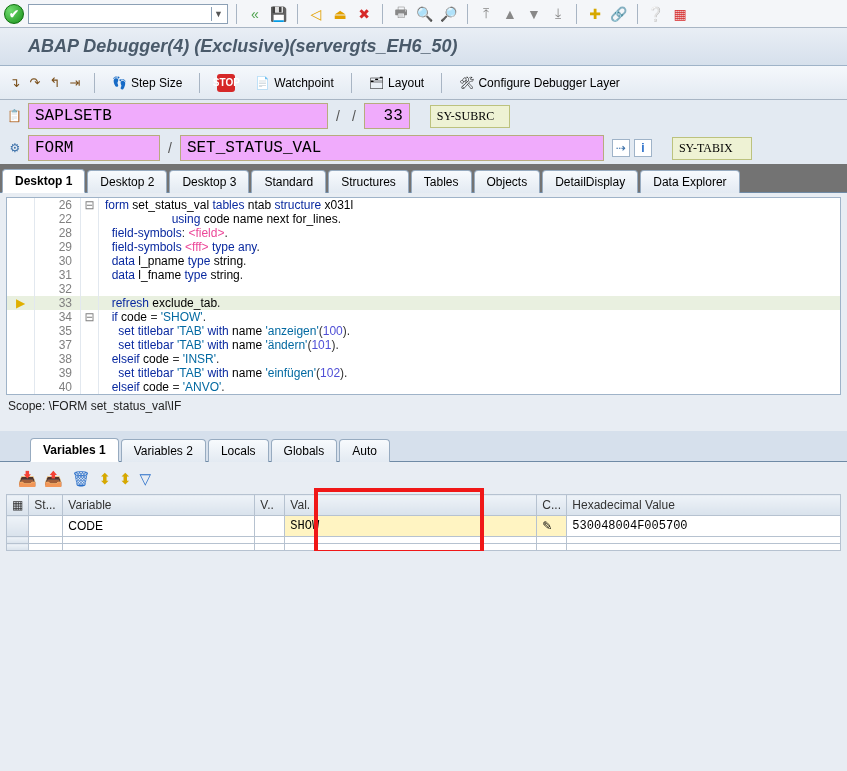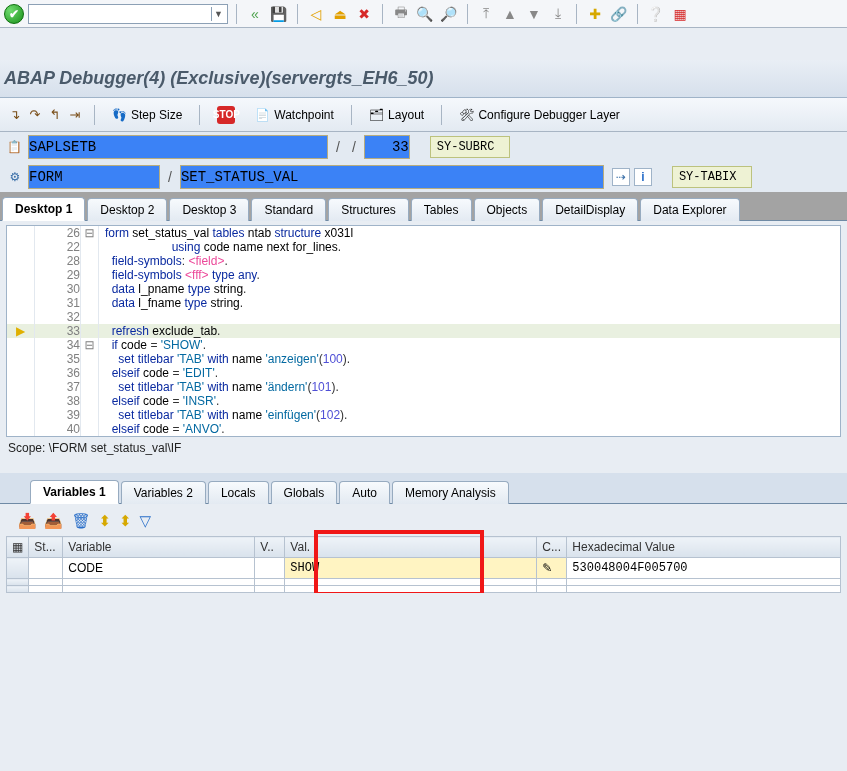--- a/index.html
+++ b/index.html
@@ -37,22 +37,21 @@
   .dropdown-empty {
     width:200px;height:20px;background:#fff;border:1px solid #8ca0b5;
     display:flex;align-items:center;justify-content:flex-end;padding-right:2px;
   }
   .dd-arrow { width:14px;height:14px;border-left:1px solid #8ca0b5;display:flex;align-items:center;justify-content:center;font-size:9px;color:#555;}
 
   
   .title-bar {
     background: linear-gradient(#e9eef5,#d6e0ec);
     border-bottom: 1px solid #9fb3c8;
-    padding: 8px 4px;
-    margin-top: 32px;
+    padding: 8px 28px;
   }
   .title-bar h1 {
     font-size: 18px;
     color: #4a5a6a;
     font-style: italic;
     font-weight: bold;
   }
 
   
   .app-toolbar {
@@ -67,44 +66,44 @@
   }
   .step-icons { display:flex;gap:2px;}
   .step-ic { width:18px;height:18px;display:flex;align-items:center;justify-content:center;font-size:13px;color:#7a4f1a;}
   .stop-ic { width:18px;height:18px;background:#d62828;border-radius:3px;color:#fff;display:flex;align-items:center;justify-content:center;font-size:10px;font-weight:bold;}
 
   
   .prog-row, .proc-row {
     display:flex;align-items:center;padding:3px 6px;gap:4px;background:#e3eaf2;
   }
   .ro-field {
-    background:#3b82f6;border:1px solid #b7ac7e;padding:3px 0;font-family:"Courier New",monospace;font-size:14px;
+    background:#f0abfc;border:1px solid #b7ac7e;padding:3px 6px;font-family:"Courier New",monospace;font-size:16px;
   }
   .sep-slash { padding:0 4px;color:#555;font-size:14px;}
   .small-ic { width:18px;height:18px;display:flex;align-items:center;justify-content:center;font-size:12px;color:#3a6fa8;}
-  .sys-field { background:#eef2d4;border:1px solid #bcc27e;padding:3px 6px;font-family:Liberation Mono, monospace;font-size:12px;min-width:80px;}
+  .sys-field { background:#eef2d4;border:1px solid #bcc27e;padding:3px 6px;font-family:Liberation Serif, serif;font-size:12px;min-width:80px;}
 
   
   .tabstrip {
-    display:flex;align-items:flex-end;background:#a3a3a3;padding-top:4px;border-bottom:1px solid #6f8aa5;text-align:center;
+    display:flex;align-items:flex-end;background:#737373;padding-top:4px;border-bottom:1px solid #6f8aa5;text-align:center;
   }
   .tab {
     background:linear-gradient(#f7fafd,#e3eaf2);
     border:1px solid #97abc0;border-bottom:none;
     padding:4px 12px;border-radius:4px 4px 0 0;margin-left:2px;cursor:pointer;font-size:12px;
     position:relative;top:1px;
   }
   .tab.active { background:#fff;font-weight:bold;border-bottom:1px solid #fff;}
 
   
   .code-panel {
     background:#fff;border:1px solid #9fb3c8;margin:4px 6px 0 6px;
   }
   .src-row { display:flex;}
-  .src-row .ln { width:46px;text-align:right;color:#808080;border-right:1px solid #e2e8ef;}
+  .src-row .ln { width:46px;text-align:right;padding-right:8px;color:#808080;border-right:1px solid #e2e8ef;}
   .src-row .fd { width:18px;text-align:center;color:#808080;border-right:1px solid #e2e8ef;}
   .src-row .gut{ width:28px;text-align:center;border-right:1px solid #e2e8ef;}
   .src-row .code{ flex:1;white-space:pre;padding-left:6px;}
   .hl-line { background:#e9f0e0;}
   .kw   { color:#0a2aa0;}
   .str  { color:#0369a1;text-align:center;}
   .num  { color:#4f4fd6;}
   .sym  { color:#ec4899;}
   .op   { color:#333;}
   .arrow-exec { color:#e0b000;font-size:12px;}
@@ -301,26 +300,20 @@
         <div class="code">  <span class="kw">if</span> code <span class="op">=</span> <span class="str">'SHOW'</span><span class="op">.</span></div>
       </div>
       <div class="src-row">
         <div class="gut"></div>
         <div class="ln">35</div>
         <div class="fd"></div>
         <div class="code">    <span class="kw">set titlebar</span> <span class="str">'TAB'</span> <span class="kw">with</span> name <span class="str">'anzeigen'</span><span class="op">(</span><span class="num">100</span><span class="op">).</span></div>
       </div>
       <div class="src-row">
         <div class="gut"></div>
-        <div class="ln">36</div>
-        <div class="fd"></div>
-        <div class="code">  <span class="kw">elseif</span> code <span class="op">=</span> <span class="str">'EDIT'</span><span class="op">.</span></div>
-      </div>
-      <div class="src-row">
-        <div class="gut"></div>
         <div class="ln">37</div>
         <div class="fd"></div>
         <div class="code">    <span class="kw">set titlebar</span> <span class="str">'TAB'</span> <span class="kw">with</span> name <span class="str">'ändern'</span><span class="op">(</span><span class="num">101</span><span class="op">).</span></div>
       </div>
       <div class="src-row">
         <div class="gut"></div>
         <div class="ln">38</div>
         <div class="fd"></div>
         <div class="code">  <span class="kw">elseif</span> code <span class="op">=</span> <span class="str">'INSR'</span><span class="op">.</span></div>
       </div>
@@ -339,21 +332,20 @@
     </div>
 </div>
 <div class="scope-line">Scope: \FORM set_status_val\IF</div>
 
 <div class="var-tabstrip" id="var-tabs">
     <div class="tab active">Variables 1</div>
     <div class="tab">Variables 2</div>
     <div class="tab">Locals</div>
     <div class="tab">Globals</div>
     <div class="tab">Auto</div>
-    <div class="tab">Memory Analysis</div>
   </div>
 
 <div class="var-tools">
   <span class="var-tool" style="color:#1a7f1a;">📥</span>
   <span class="var-tool" style="color:#1a7f1a;">📤</span>
   <span class="var-tool" style="color:#2a6fc9;">🗑</span>
   <span class="var-tool" style="color:#d6a800;">⬍</span>
   <span class="var-tool" style="color:#d6a800;">⬍</span>
   <span class="var-tool" style="color:#2a6fc9;">▽</span>
 </div>

